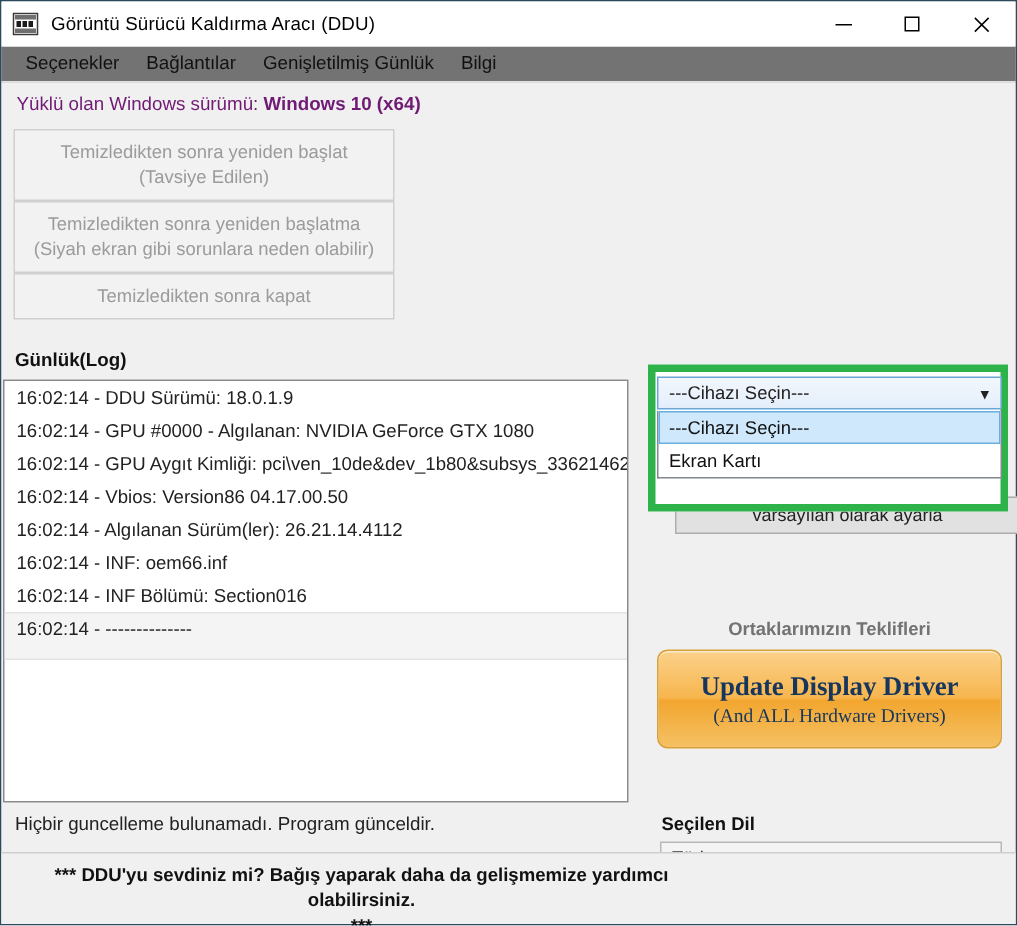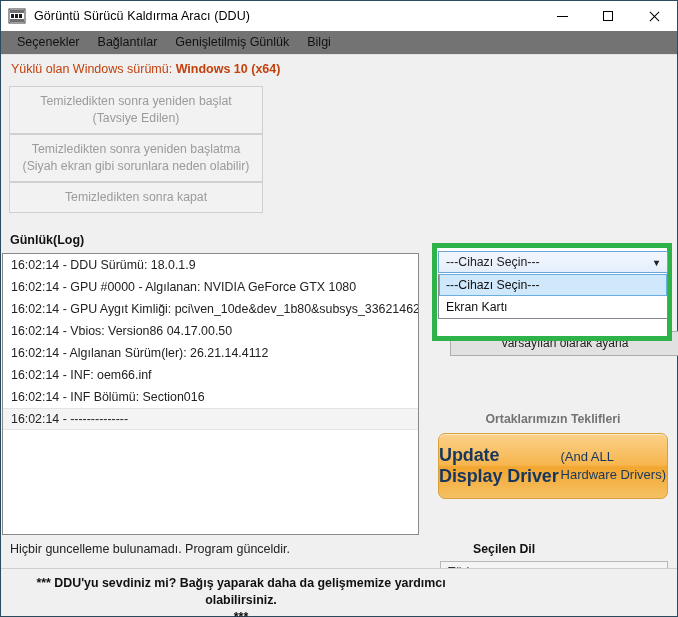--- a/index.html
+++ b/index.html
@@ -103,21 +103,21 @@
   .client {
     position: relative;
     flex: 1;
     background: #f0f0f0;
   }
 
   .os-line {
     position: absolute;
     left: 10px; top: 7px;
     font-size: 12.5px;
-    color: #c2410c;
+    color: #701a75;
     white-space: nowrap;
   }
   .os-line b { font-weight: bold; }
 
   .big-btn {
     position: absolute;
     left: 8px;
     width: 254px;
     box-sizing: border-box;
     border: 1px solid #d0d0d0;
@@ -155,21 +155,21 @@
     font-size: 12.4px;
     color: #222;
     padding: 4px 0 4px 8px;
     white-space: nowrap;
   }
   .log-line.selected {
     background: #f4f4f4;
     border-top: 1px solid #e4e4e4;
     border-bottom: 1px solid #e4e4e4;
     padding-top: 3px;
-    padding-bottom: 3px;
+    padding-bottom: 13px;
   }
 
   .status-line {
     position: absolute;
     left: 9px; top: 487px;
     font-size: 12.5px;
     color: #222;
   }
 
   
@@ -201,46 +201,46 @@
 
   .ad-banner {
     position: absolute;
     left: 437px; top: 378px;
     width: 230px; height: 66px;
     box-sizing: border-box;
     border-radius: 7px;
     border: 1px solid #d8a13a;
     background: linear-gradient(180deg,#fbd18a 0%, #f7b64f 48%, #f2a62f 52%, #f5c164 100%);
     display: flex;
-    flex-direction: row;
+    flex-direction: column;
     align-items: center;
     justify-content: center;
     cursor: pointer;
     box-shadow: inset 0 1px 0 rgba(255,255,255,.55);
+    font-family: Liberation Serif, serif;
   }
   .ad-title {
     font-size: 18px;
     font-weight: bold;
     color: #17365d;
     line-height: 21px;
     letter-spacing: -0.1px;
   }
   .ad-sub {
     font-size: 13px;
     color: #17365d;
     line-height: 18px;
   }
 
   .lang-label {
     position: absolute;
     left: 440px; top: 487px;
     font-size: 12.3px;
     font-weight: bold;
     color: #111;
-    margin-left: 32px;
   }
   .lang-select {
     position: absolute;
     left: 439px; top: 506px;
     width: 228px; height: 22px;
     box-sizing: border-box;
     background: #f4f4f4;
     border: 1px solid #b8b8b8;
     font-size: 12.3px;
     color: #333;

